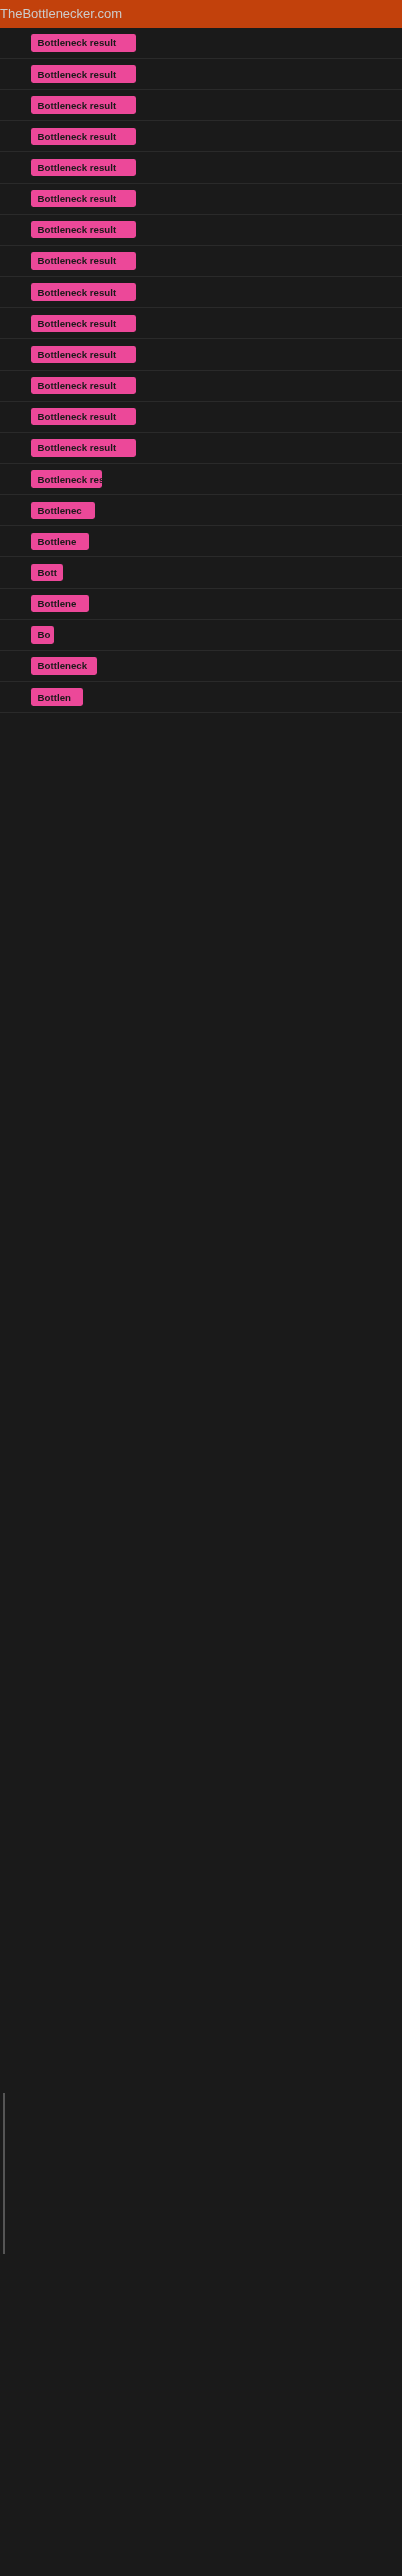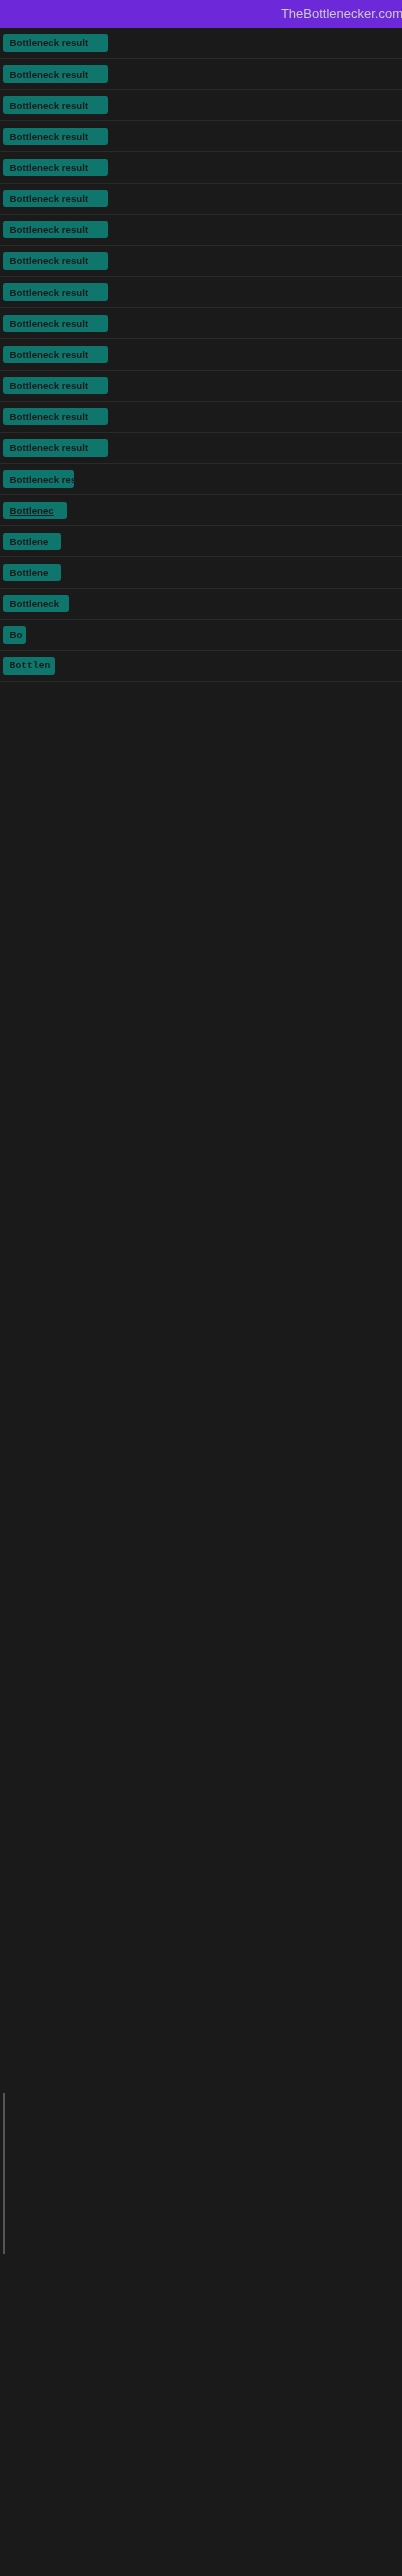--- a/index.html
+++ b/index.html
@@ -10,43 +10,44 @@
 
     body {
       width: 403px;
       min-height: 2576px;
       background-color: #1a1a1a;
       font-family: Arial, sans-serif;
       position: relative;
     }
 
     .site-title {
-      text-align: right;
+      text-align: left;
       color: #cccccc;
       font-size: 13px;
       padding: 6.4px 0;
-      background-color: #6d28d9;
+      background-color: #c2410c;
     }
 
     .bottleneck-item {
       display: flex;
       align-items: center;
       padding: 6.4px 3.2px;
       border-bottom: 0.8px solid #2a2a2a;
     }
 
     .bottleneck-badge {
-      background-color: #0f766e;
+      background-color: #ec4899;
       color: #1a1a1a;
       font-size: 9.7px;
       font-weight: bold;
       padding: 3.2px 6.4px;
       border-radius: 2.4px;
       white-space: nowrap;
       overflow: hidden;
+      margin-left: 28px;
     }
 
     .vertical-line {
       position: absolute;
       left: 3.2px;
       top: 2093px;
       width: 1.6px;
       height: 161px;
       background-color: #555555;
     }
@@ -98,33 +99,36 @@
     <div class="bottleneck-item">
       <div class="bottleneck-badge" style="max-width: 105px; width: 105px;">Bottleneck result</div>
     </div>
     <div class="bottleneck-item">
       <div class="bottleneck-badge" style="max-width: 105px; width: 105px;">Bottleneck result</div>
     </div>
     <div class="bottleneck-item">
       <div class="bottleneck-badge" style="max-width: 89px; width: 71px;">Bottleneck res</div>
     </div>
     <div class="bottleneck-item">
-      <div class="bottleneck-badge" style="max-width: 64px; width: 72px; text-decoration: underline;">Bottlenec</div>
+      <div class="bottleneck-badge" style="max-width: 64px; width: 72px;">Bottlenec</div>
     </div>
     <div class="bottleneck-item">
       <div class="bottleneck-badge" style="max-width: 58px; width: 58px;">Bottlene</div>
     </div>
     <div class="bottleneck-item">
+      <div class="bottleneck-badge" style="max-width: 32px; width: 32px;">Bott</div>
+    </div>
+    <div class="bottleneck-item">
       <div class="bottleneck-badge" style="max-width: 58px; width: 58px;">Bottlene</div>
+    </div>
+    <div class="bottleneck-item">
+      <div class="bottleneck-badge" style="max-width: 22.5px; width: 22.5px;">Bo</div>
     </div>
     <div class="bottleneck-item">
       <div class="bottleneck-badge" style="max-width: 66px; width: 66px;">Bottleneck</div>
     </div>
     <div class="bottleneck-item">
-      <div class="bottleneck-badge" style="max-width: 22.5px; width: 22.5px;">Bo</div>
-    </div>
-    <div class="bottleneck-item">
-      <div class="bottleneck-badge" style="max-width: 52px; width: 72px; font-family: Liberation Mono, monospace;">Bottlen</div>
+      <div class="bottleneck-badge" style="max-width: 52px; width: 72px;">Bottlen</div>
     </div>
   </div>
 
 <div class="vertical-line"></div>
 
 
 </body></html>

